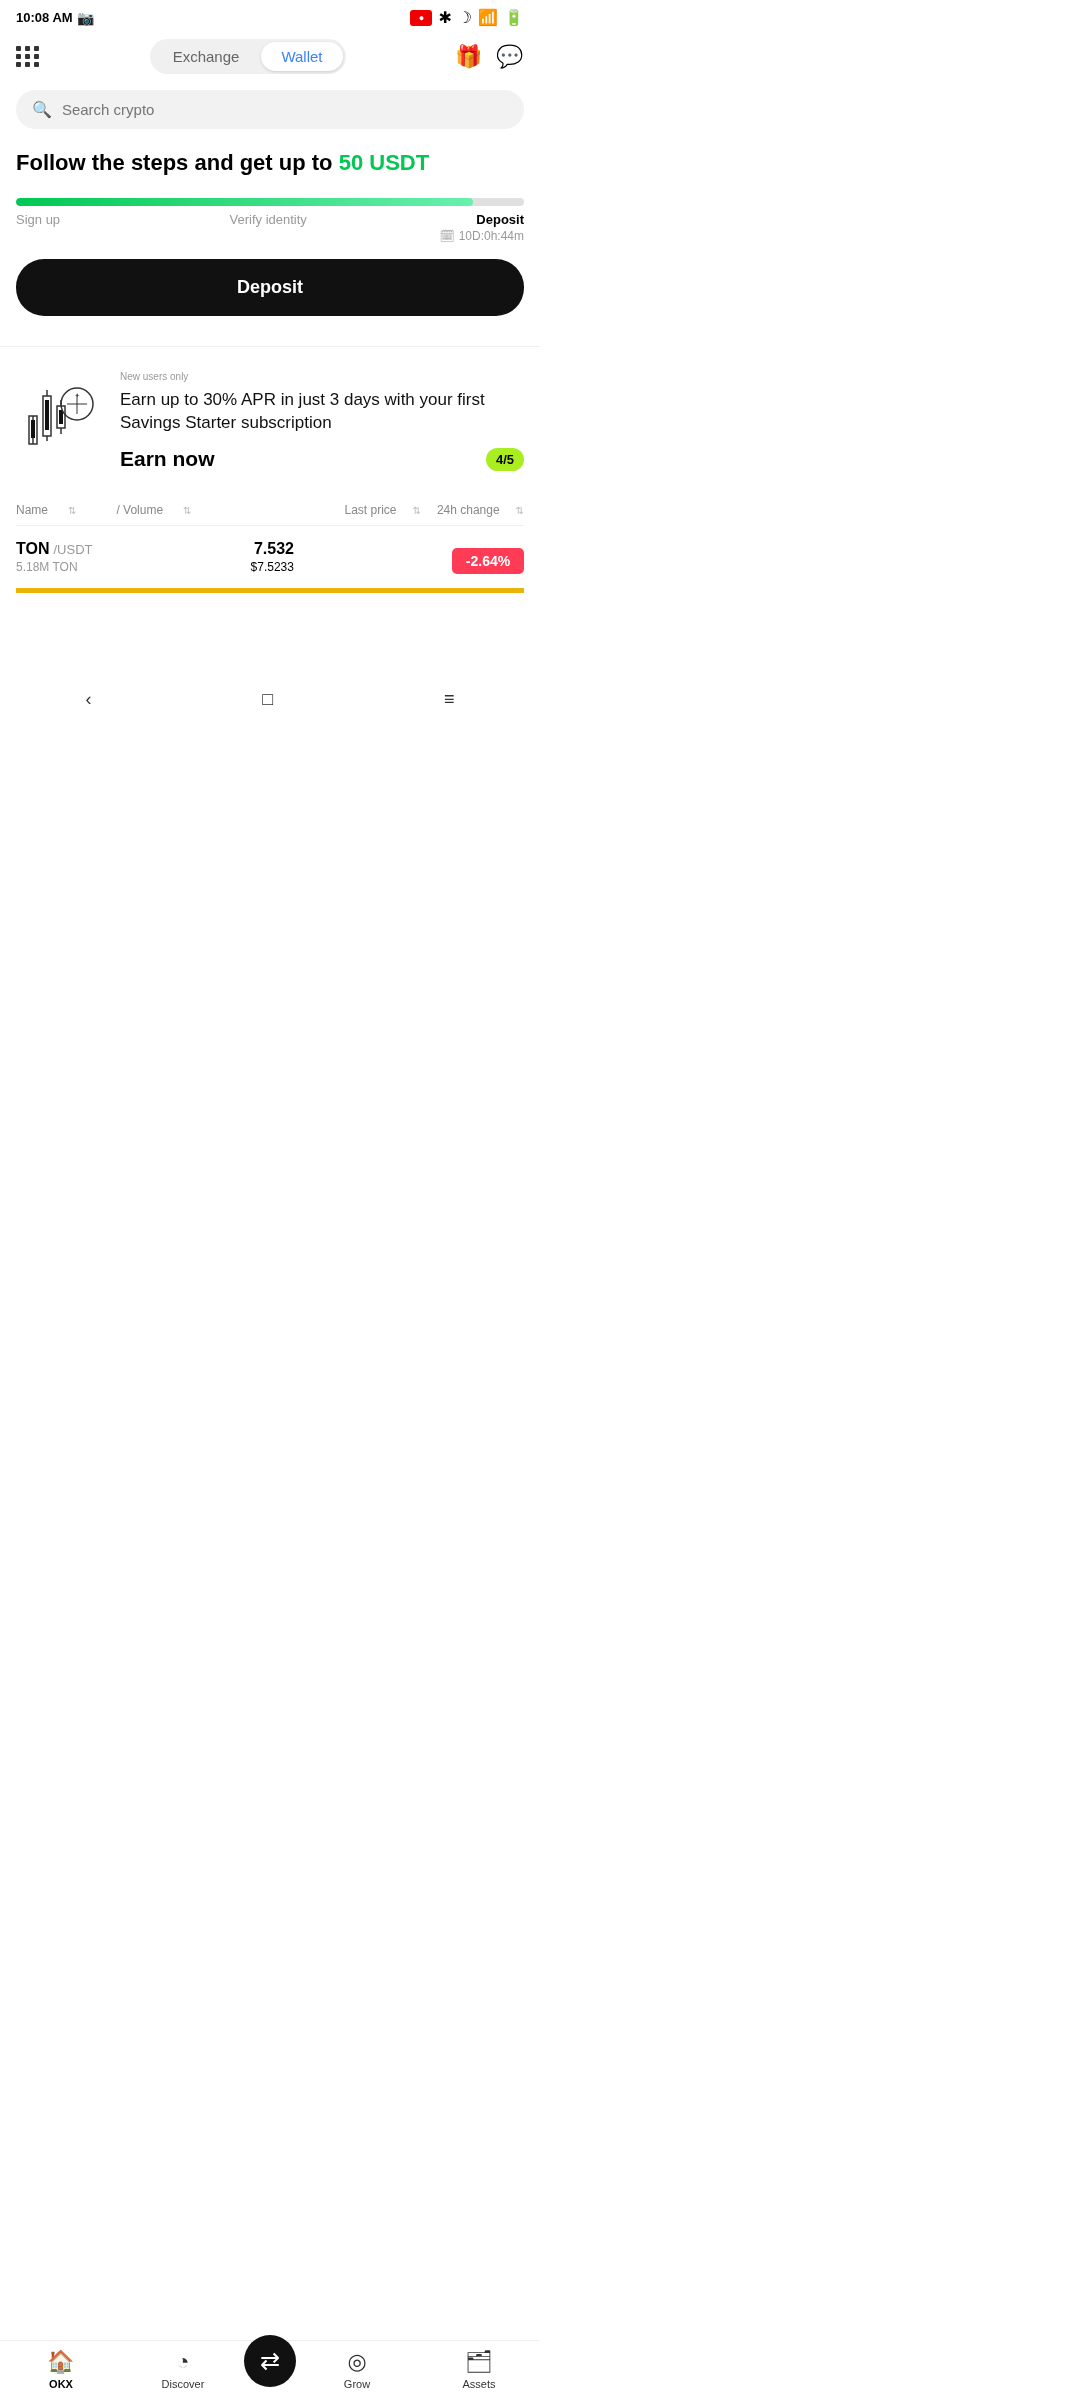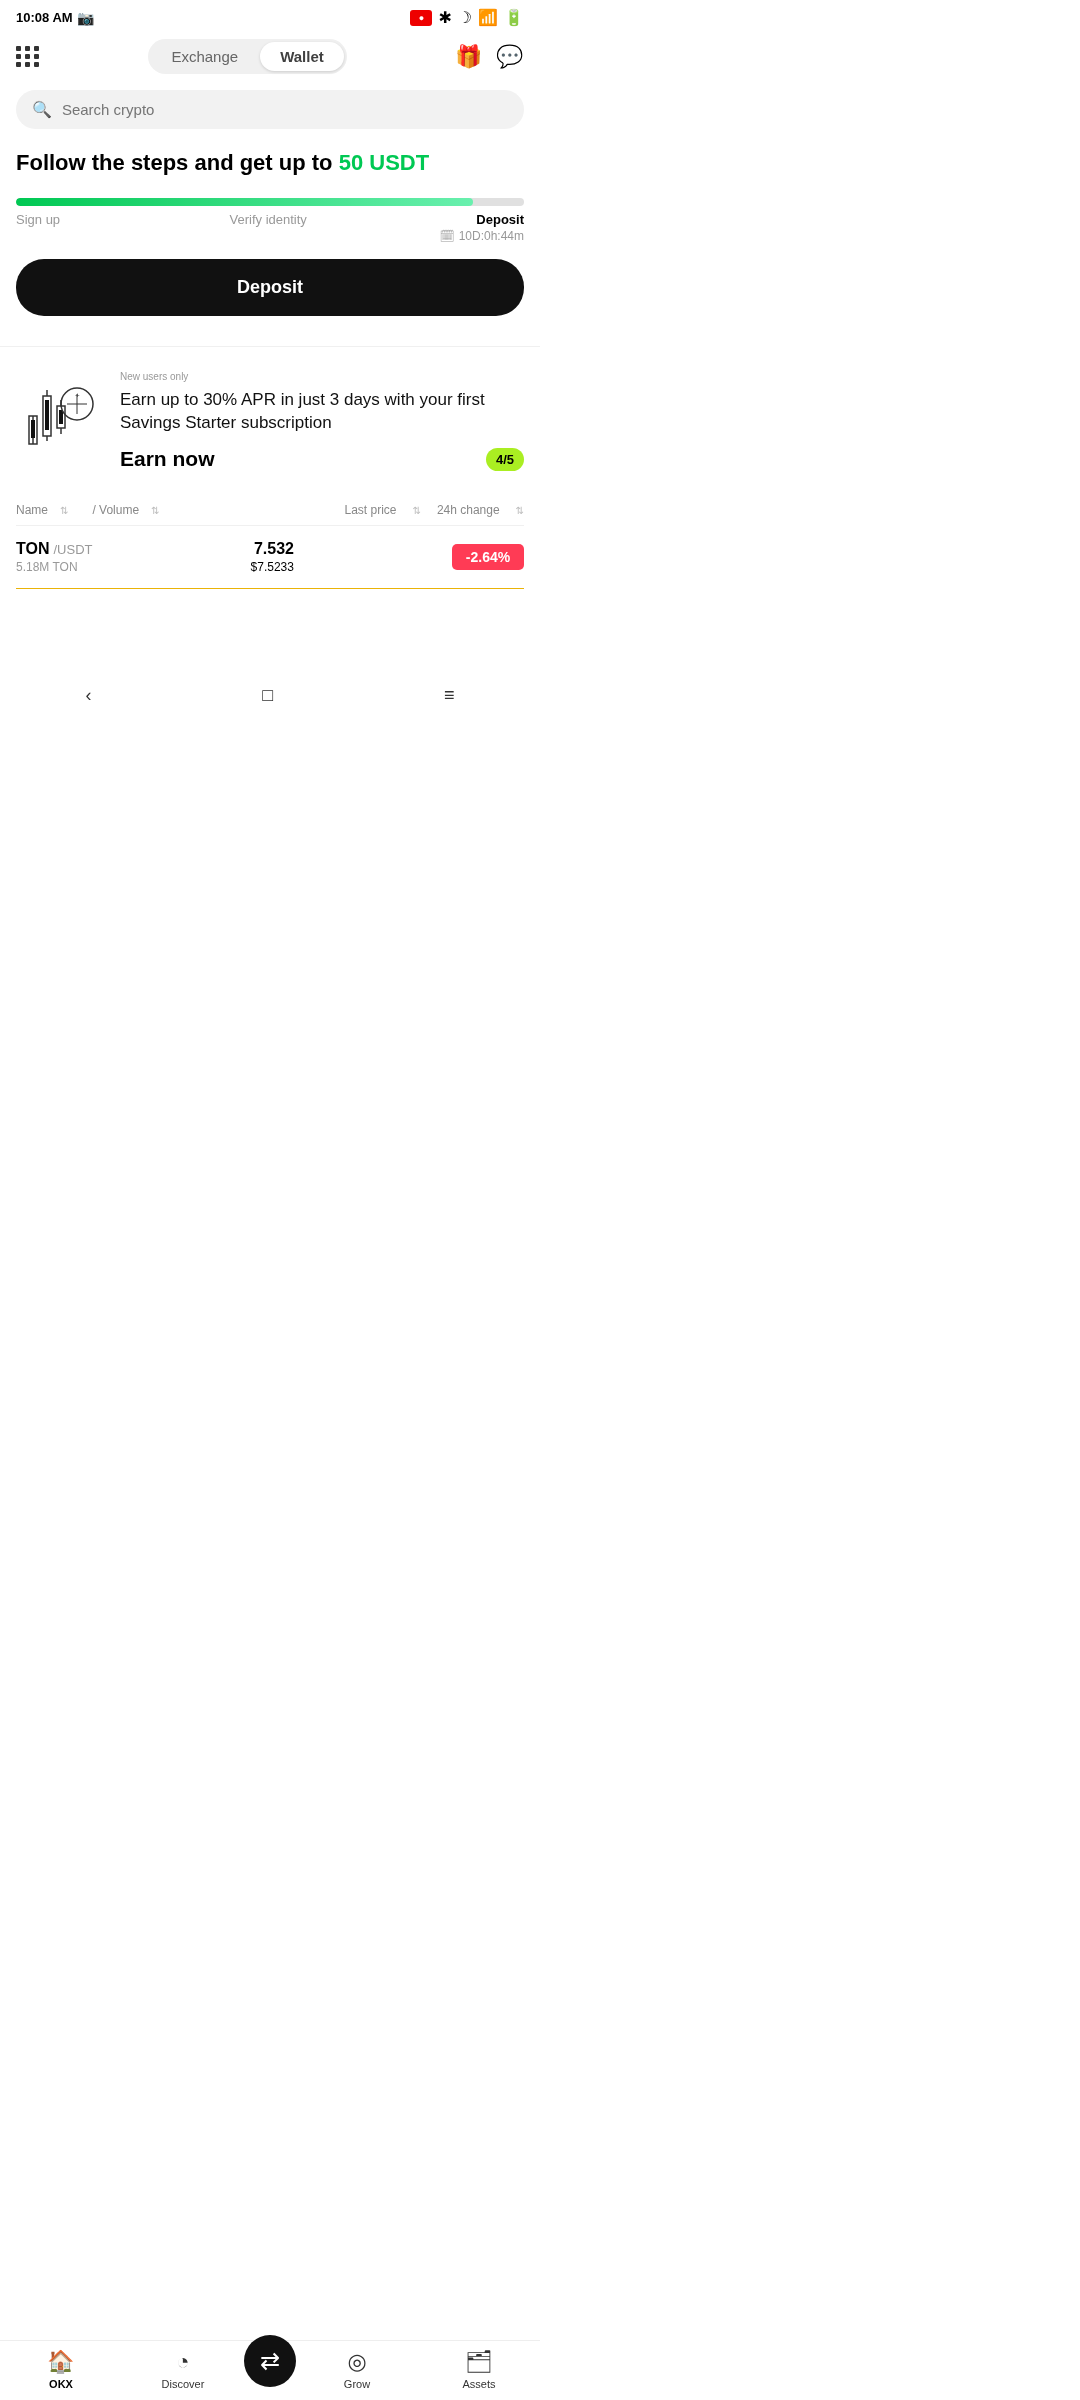--- a/index.html
+++ b/index.html
@@ -79,22 +79,22 @@
       border-radius: 20px;
       font-size: 15px;
       font-weight: 500;
       cursor: pointer;
       color: #666;
       border: none;
       background: transparent;
     }
     .header-tab.active {
       background: #fff;
-      color: #404040;
-      font-weight: 700;
+      color: #3b82f6;
+      font-weight: 400;
       box-shadow: 0 1px 3px rgba(0,0,0,0.15);
     }
     .header-actions {
       display: flex; gap: 14px; align-items: center;
     }
     .header-action-icon {
       font-size: 22px; color: #333; cursor: pointer;
       position: relative;
     }
 
@@ -268,31 +268,31 @@
     
     .table-header {
       display: flex;
       justify-content: space-between;
       align-items: center;
       padding: 4px 0 8px;
       border-bottom: 1px solid #f0f0f0;
       font-size: 12px;
       color: #888;
     }
-    .th-left { display: flex; gap: 12px; align-items: center; }
+    .th-left { display: flex; gap: 20px; align-items: center; }
     .th-right { display: flex; gap: 16px; align-items: center; margin-left: 48px; }
     .sort-arrows { font-size: 10px; color: #bbb; }
 
     
     .table-row {
       display: flex;
-      align-items: center;
+      align-items: flex-end;
       justify-content: space-between;
       padding: 14px 0;
-      border-bottom: 1px solid #eab308;
+      border-bottom: 5px solid #eab308;
     }
     .coin-info { display: flex; flex-direction: column; gap: 2px; }
     .coin-name {
       font-size: 16px; font-weight: 700; color: #000;
       display: flex; align-items: baseline; gap: 4px;
     }
     .coin-pair { font-size: 13px; color: #999; font-weight: 400; }
     .coin-volume { font-size: 12px; color: #999; }
     .price-info { display: flex; flex-direction: column; align-items: flex-end; gap: 2px; }
     .price-main { font-size: 16px; font-weight: 600; color: #000; }

